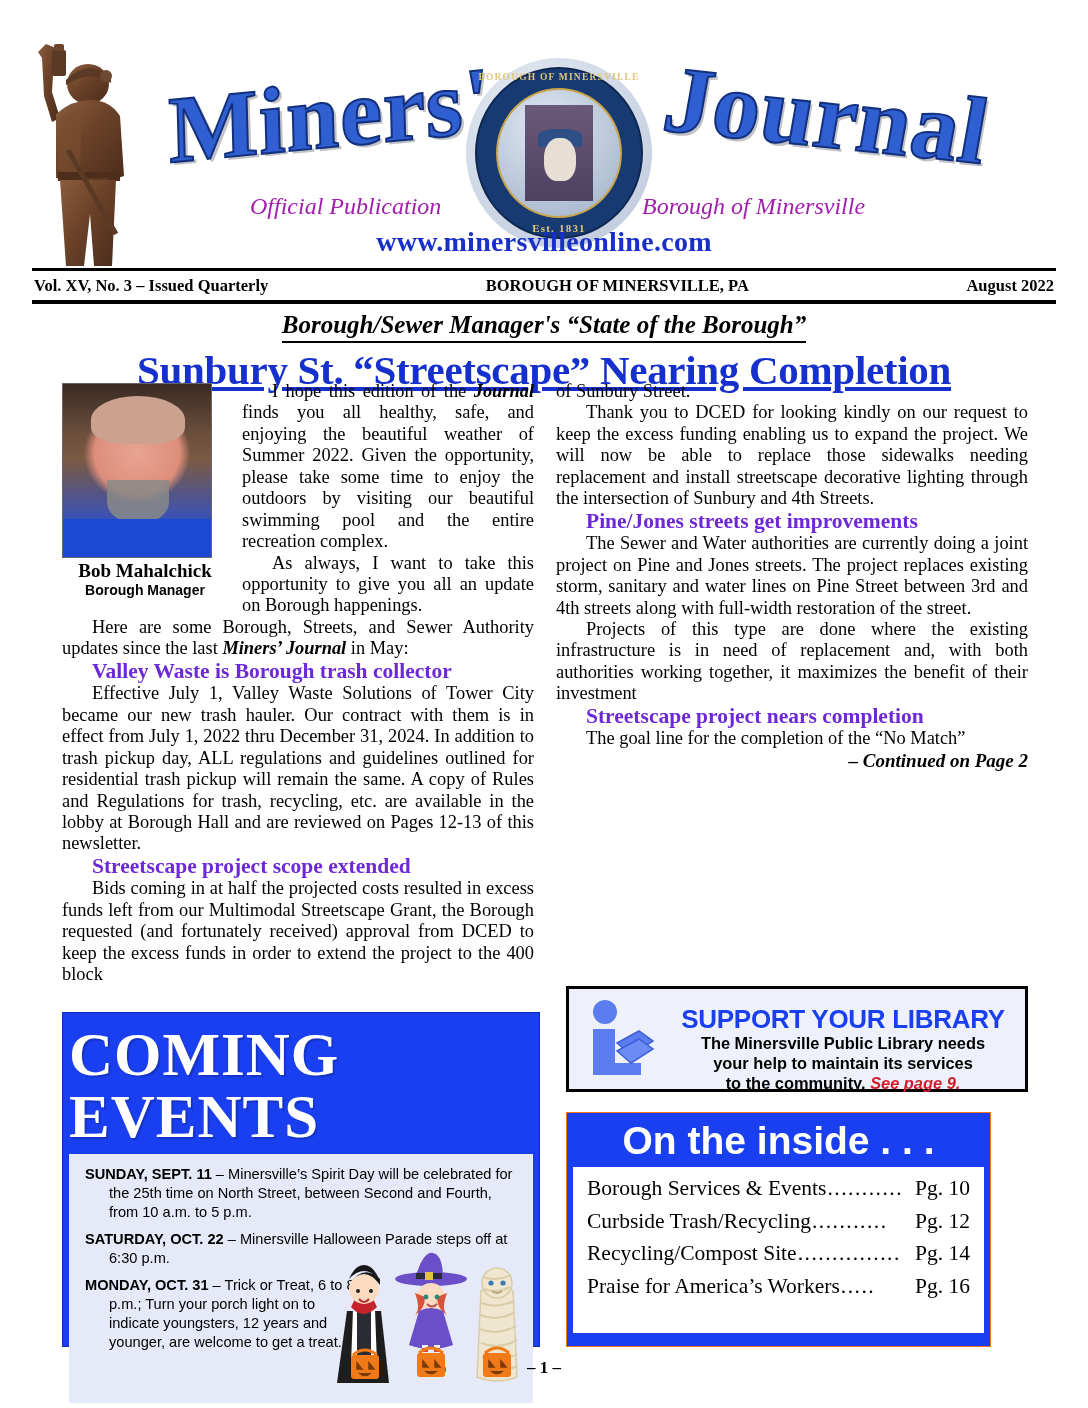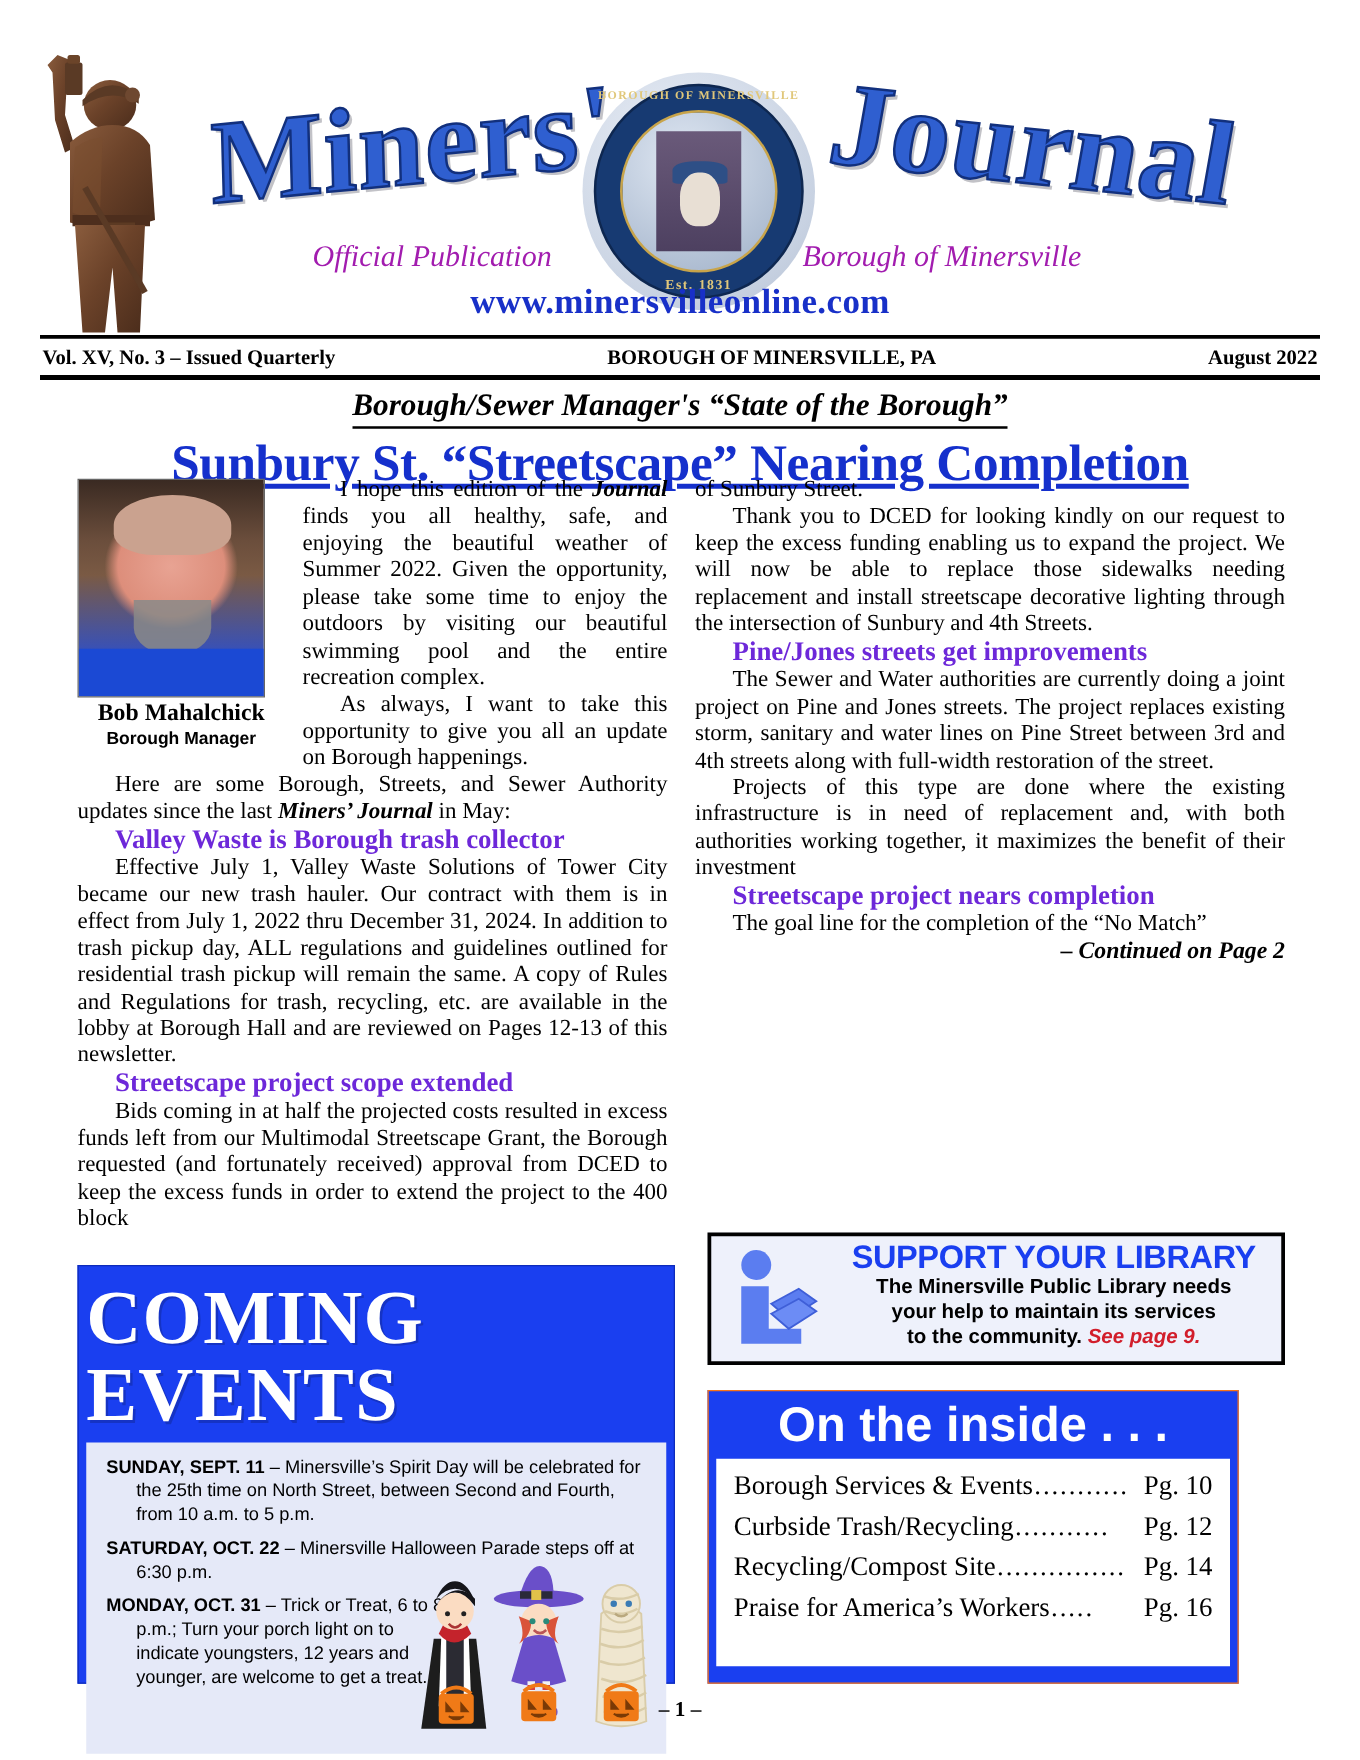--- a/index.html
+++ b/index.html
@@ -241,21 +241,21 @@
   .halloween {
     position:absolute; right:4px; bottom:6px; width:196px; height:148px;
   }
 
   
   .library-box {
     position:absolute; left:566px; top:986px;
     width:462px; height:106px;
     background:#eef1fb;
     border:3px solid #000;
-    padding:0;
+    padding:14px;
   }
   .lib-icon { position:absolute; left:12px; top:10px; width:74px; height:84px; }
   .lib-text { margin-left:92px; padding-top:3px; }
   .lib-title {
     color:#1a3ff0; font-family:"Liberation Sans", sans-serif;
     font-weight:bold; font-size:26px; text-align:center; letter-spacing:-.3px;
     line-height:1.05;
   }
   .lib-line {
     font-family:"Liberation Sans", sans-serif;

